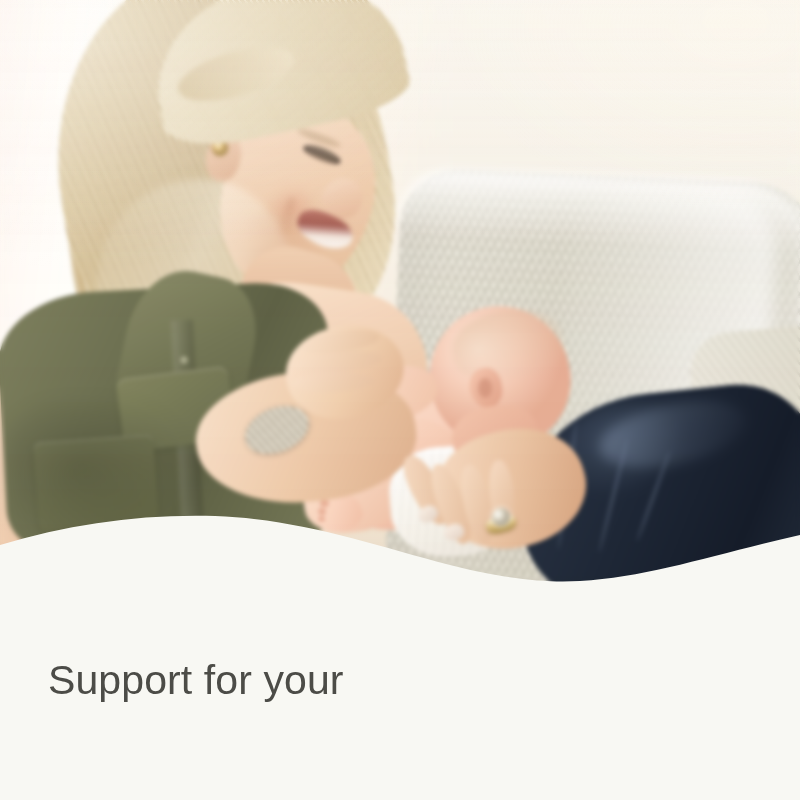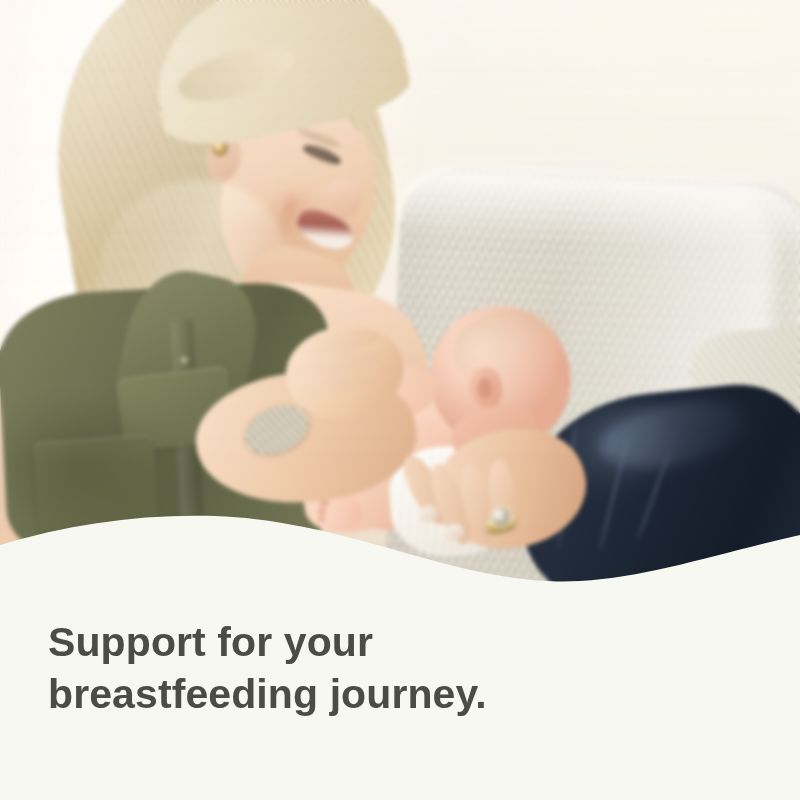--- a/index.html
+++ b/index.html
@@ -641,27 +641,27 @@
     left: 0; top: 0;
     width: 800px; height: 800px;
     pointer-events: none;
   }
   .wave-panel svg { display: block; }
 
   
   .caption {
     position: absolute;
     left: 48px;
-    top: 616px;
+    top: 654px;
     width: 640px;
     color: #4C4C47;
     font-family: "Liberation Sans", sans-serif;
     font-size: 41px;
     line-height: 52px;
-    font-weight: 700;
+    font-weight: 400;
     letter-spacing: 0.1px;
   }
   .caption .line { display: block; white-space: pre; }
 </style>
 </head>
 <body>
 
 <div id="card" style="background: rgb(248, 248, 243); width: 800px; height: 800px;">
 
   <div class="photo">
@@ -753,16 +753,15 @@
   </div>
 
   <div class="wave-panel">
     <svg width="800" height="800" viewBox="0 0 800 800" xmlns="http://www.w3.org/2000/svg" aria-hidden="true">
       <path id="wave-path" d="M0,545 C70,524 140,514 215,516 C300,519 370,544 450,565 C505,579 545,583 580,581 C650,577 715,554 800,535 L800,800 L0,800 Z" fill="#F8F8F3"></path>
     </svg>
   </div>
 
   <div class="caption" style="color: rgb(76, 76, 71); font-size: 41px;">
     <span class="line">Support for your</span>
-    <span class="line">breastfeeding journey.</span>
   </div>
 
 </div>
 
 </body></html>

